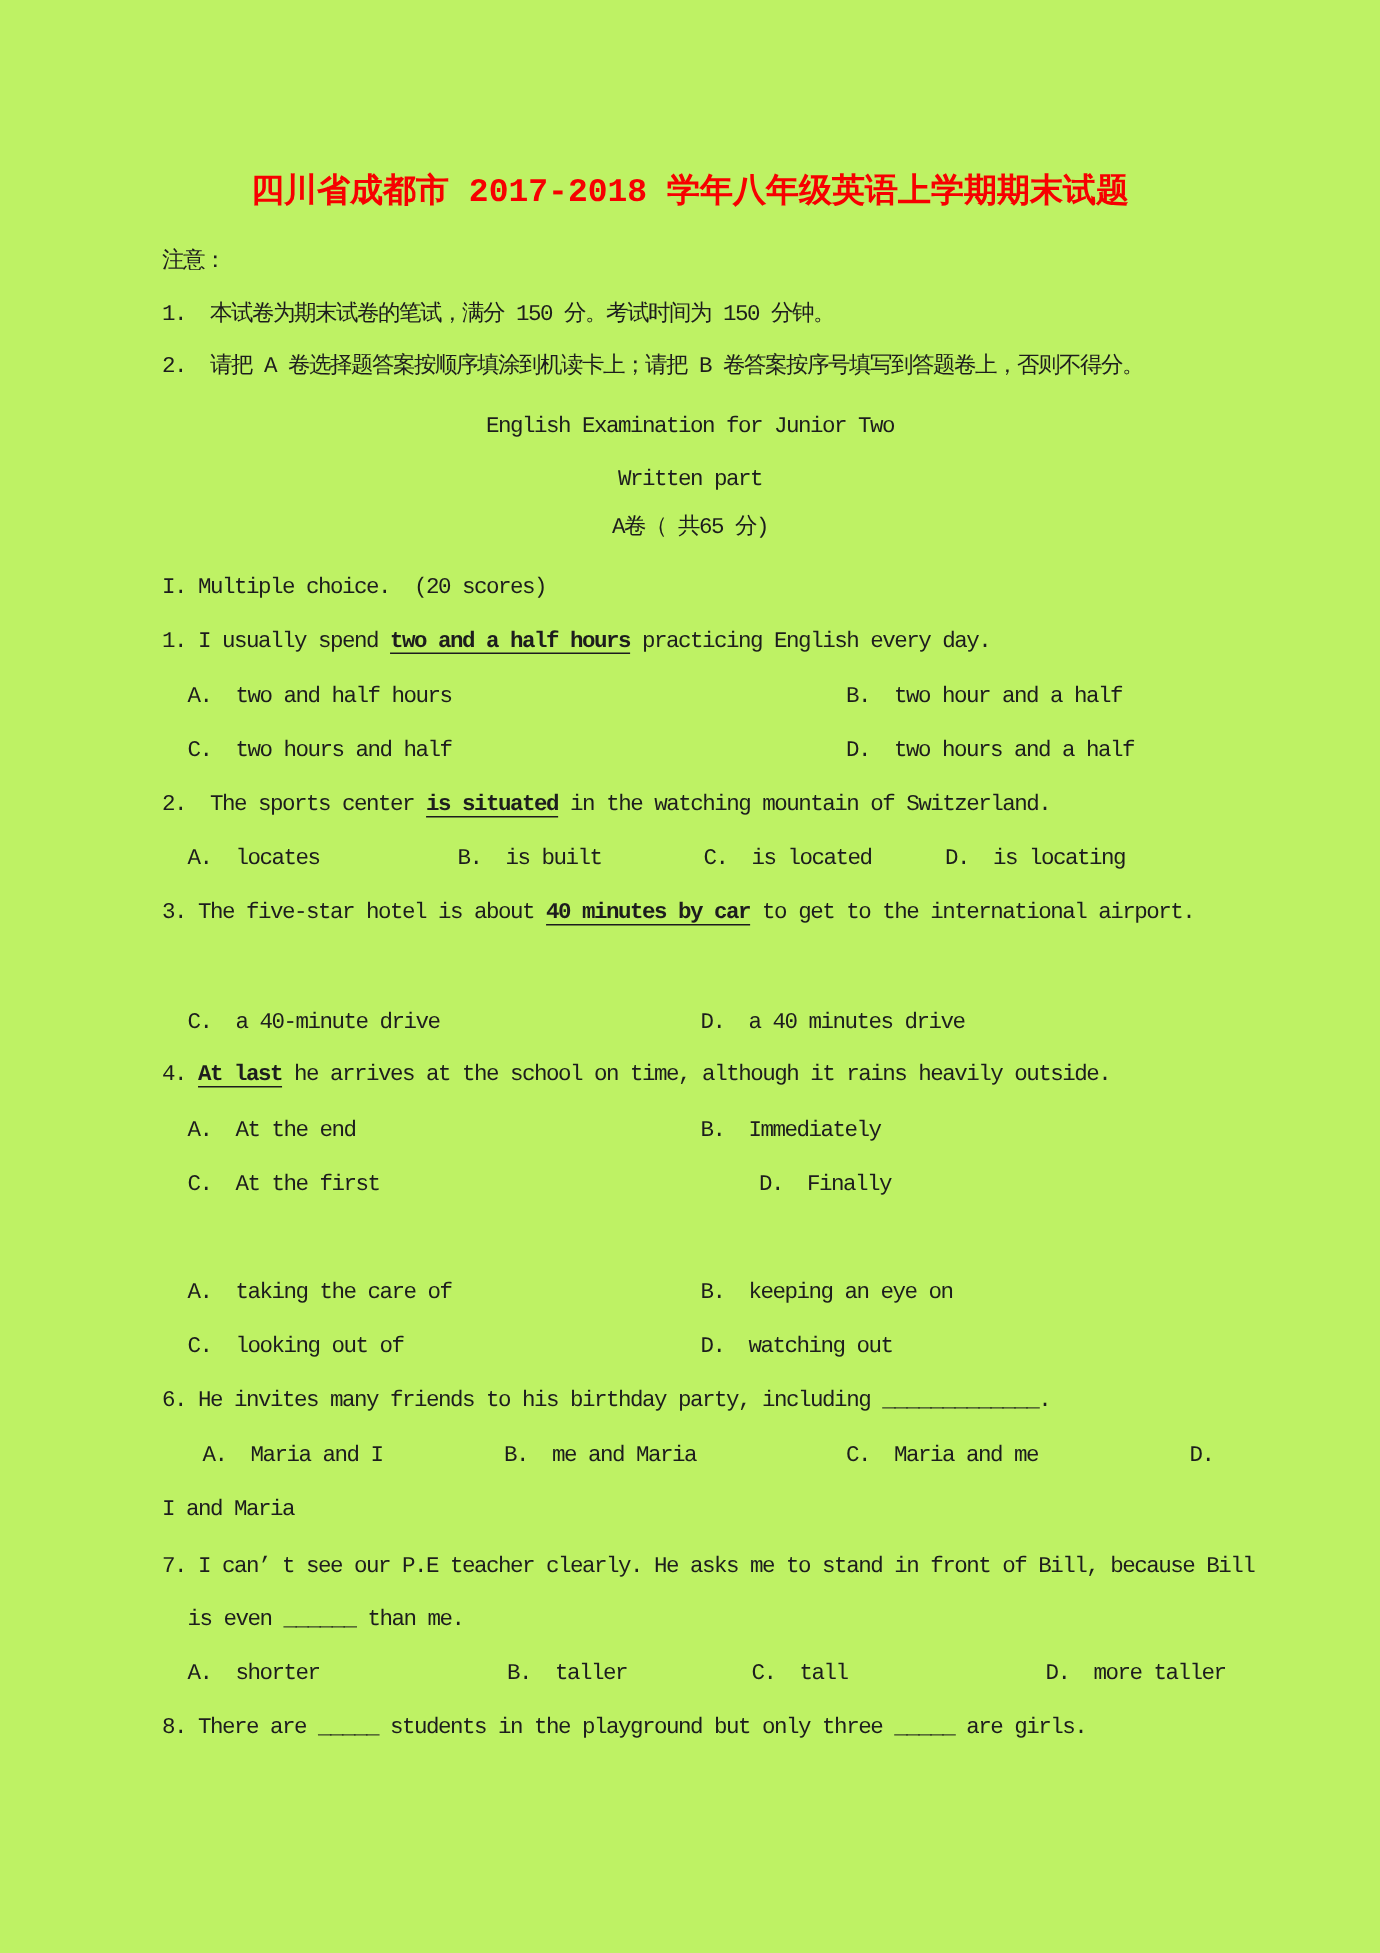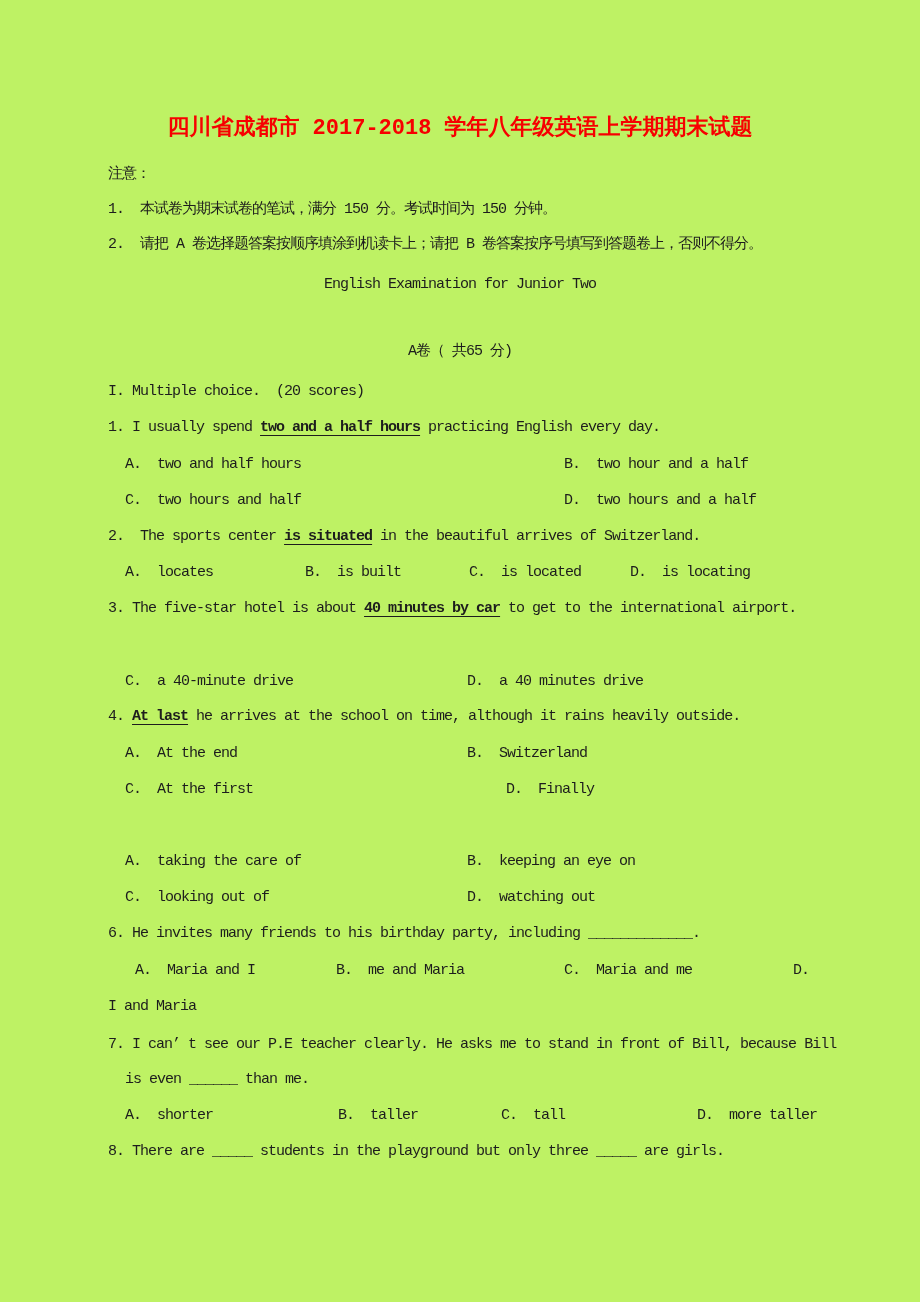--- a/index.html
+++ b/index.html
@@ -46,40 +46,41 @@
     <span class="seg" style="left:108px">注意：</span>
   </div>
   <div class="line" style="top:197px">
     <span class="seg" style="left:108px">1.  本试卷为期末试卷的笔试，满分 150 分。考试时间为 150 分钟。</span>
   </div>
   <div class="line" style="top:232px">
     <span class="seg" style="left:108px">2.  请把 A 卷选择题答案按顺序填涂到机读卡上；请把 B 卷答案按序号填写到答题卷上，否则不得分。</span>
   </div>
 
   <div class="line center" style="top:272px">English Examination for Junior Two</div>
+  <div class="line center" style="top:307px">Written part</div>
   <div class="line center" style="top:339px">A卷（ 共65 分)</div>
 
   <div class="line" style="top:379px">
     <span class="seg" style="left:108px">I. Multiple choice.  (20 scores)</span>
   </div>
 
   <div class="line" style="top:415px">
     <span class="seg" style="left:108px"><span>1. I usually spend </span><span class="u">two and a half hours</span><span> practicing English every day.</span></span>
   </div>
   <div class="line" style="top:452px">
     <span class="seg" style="left:125px">A.  two and half hours</span>
     <span class="seg" style="left:564px">B.  two hour and a half</span>
   </div>
   <div class="line" style="top:488px">
     <span class="seg" style="left:125px">C.  two hours and half</span>
     <span class="seg" style="left:564px">D.  two hours and a half</span>
   </div>
 
   <div class="line" style="top:524px">
-    <span class="seg" style="left:108px"><span>2.  The sports center </span><span class="u">is situated</span><span> in the beautiful arrives of Switzerland.</span></span>
+    <span class="seg" style="left:108px"><span>2.  The sports center </span><span class="u">is situated</span><span> in the watching mountain of Switzerland.</span></span>
   </div>
   <div class="line" style="top:560px">
     <span class="seg" style="left:125px">A.  locates</span>
     <span class="seg" style="left:305px">B.  is built</span>
     <span class="seg" style="left:469px">C.  is located</span>
     <span class="seg" style="left:630px">D.  is locating</span>
   </div>
 
   <div class="line" style="top:596px">
     <span class="seg" style="left:108px"><span>3. The five-star hotel is about </span><span class="u">40 minutes by car</span><span> to get to the international airport.</span></span>
@@ -87,21 +88,21 @@
   <div class="line" style="top:669px">
     <span class="seg" style="left:125px">C.  a 40-minute drive</span>
     <span class="seg" style="left:467px">D.  a 40 minutes drive</span>
   </div>
 
   <div class="line" style="top:704px">
     <span class="seg" style="left:108px"><span>4. </span><span class="u">At last</span><span> he arrives at the school on time, although it rains heavily outside.</span></span>
   </div>
   <div class="line" style="top:741px">
     <span class="seg" style="left:125px">A.  At the end</span>
-    <span class="seg" style="left:467px">B.  Switzerland</span>
+    <span class="seg" style="left:467px">B.  Immediately</span>
   </div>
   <div class="line" style="top:777px">
     <span class="seg" style="left:125px">C.  At the first</span>
     <span class="seg" style="left:506px">D.  Finally</span>
   </div>
 
   <div class="line" style="top:849px">
     <span class="seg" style="left:125px">A.  taking the care of</span>
     <span class="seg" style="left:467px">B.  keeping an eye on</span>
   </div>

